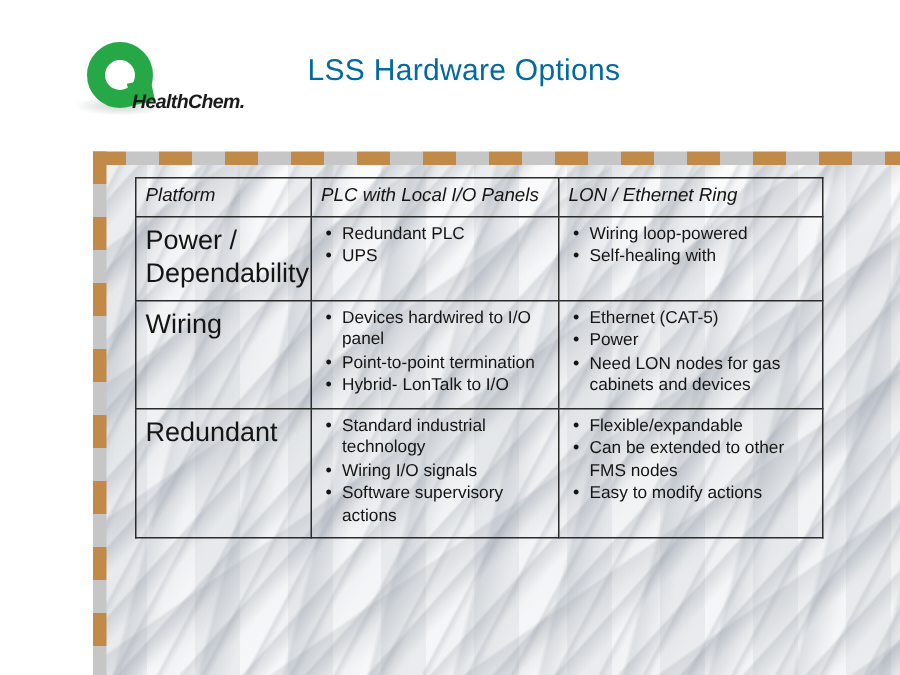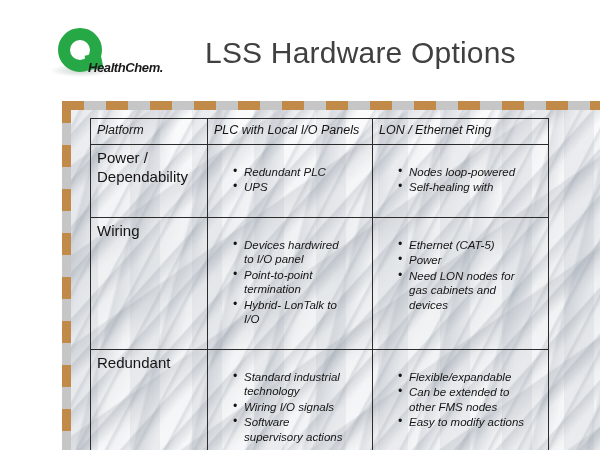--- a/index.html
+++ b/index.html
@@ -72,22 +72,22 @@
     font-size: 13px;
     letter-spacing: -0.4px;
     color: #1a1a1a;
     white-space: nowrap;
   }
 
   #page-title {
     position: absolute;
     left: 205px;
     top: 36px;
-    font-size: 30px;
-    color: #404040;
+    font-size: 20px;
+    color: #0369a1;
     letter-spacing: 0.2px;
     white-space: nowrap;
   }
 
   
   #content-panel {
     position: absolute;
     left: 62px;
     top: 101px;
     width: 538px;
@@ -181,29 +181,28 @@
   #options-table col.c-platform { width: 117px; }
   #options-table col.c-plc      { width: 165px; }
   #options-table col.c-lon      { width: 176px; }
 
   .hdr-cell {
     font-style: italic;
     font-size: 12.5px;
     line-height: 1.18;
   }
   .row-label {
-    font-size: 15px;
+    font-size: 18px;
     line-height: 1.25;
   }
 
   ul.bullets {
-    margin: 16px;
+    margin: 0;
     padding: 0 0 0 14px;
     list-style: none;
-    font-style: italic;
   }
   ul.bullets li {
     position: relative;
     line-height: 1.26;
     margin: 0 0 1px 0;
     font-size: 11.5px;
   }
   ul.bullets li::before {
     content: "\2022";
     position: absolute;
@@ -252,21 +251,21 @@
     <tr>
       <td class="row-label">Power / Dependability</td>
       <td>
         <ul class="bullets">
           <li>Redundant PLC</li>
           <li>UPS</li>
         </ul>
       </td>
       <td>
         <ul class="bullets">
-          <li>Nodes loop-powered</li>
+          <li>Wiring loop-powered</li>
           <li>Self-healing with</li>
         </ul>
       </td>
     </tr>
 
     <tr>
       <td class="row-label">Wiring</td>
       <td>
         <ul class="bullets">
           <li>Devices hardwired to I/O panel</li>

